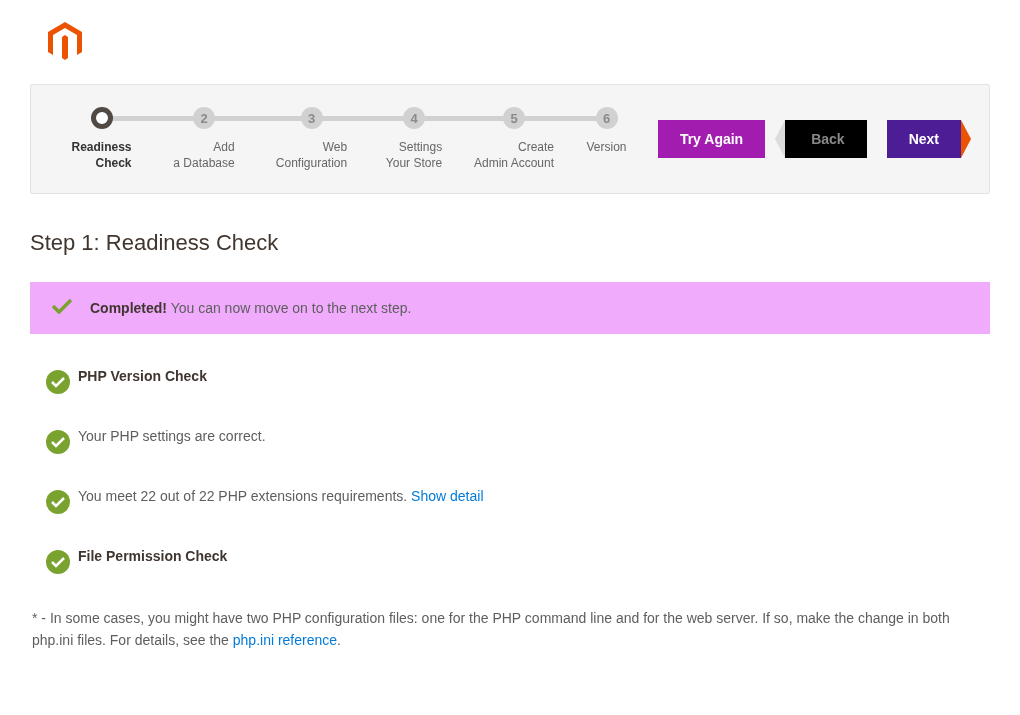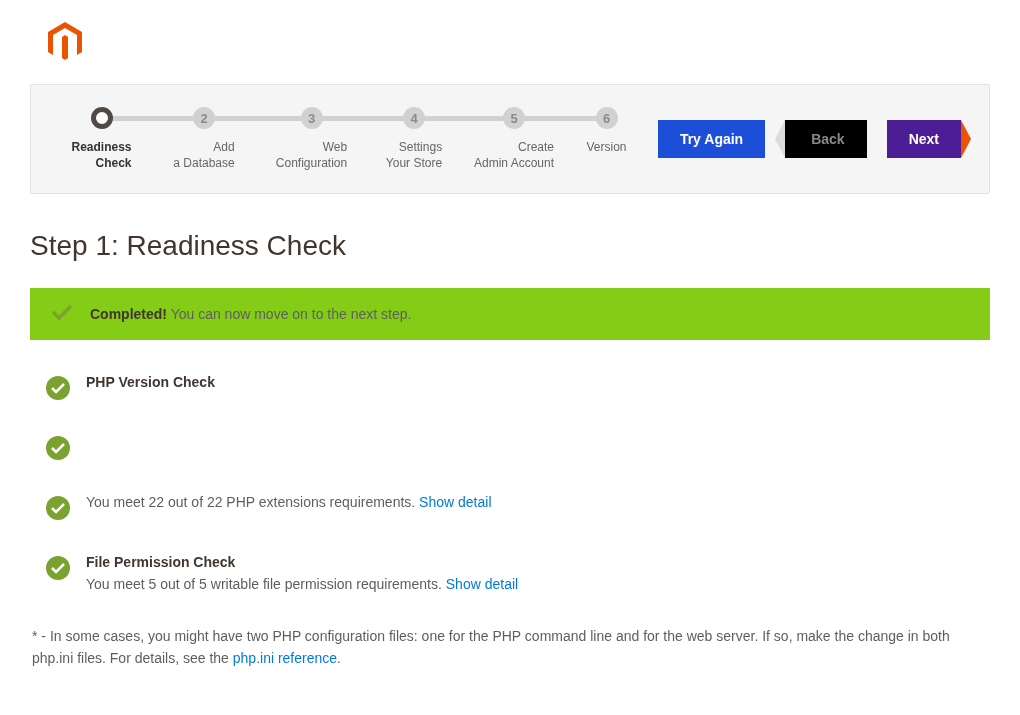--- a/index.html
+++ b/index.html
@@ -56,21 +56,21 @@
     }
     .buttons { display: flex; gap: 20px; align-items: center; }
     .btn {
       font-size: 14px;
       font-weight: bold;
       padding: 11px 22px;
       border: none;
       cursor: pointer;
       font-family: inherit;
     }
-    .btn-tryagain { background: #1d4ed8; color: #fff; }
+    .btn-tryagain { background: #a21caf; color: #fff; }
     .btn-back {
       background: #000000;
       color: #888;
       position: relative;
       padding-left: 26px;
       cursor: not-allowed;
     }
     .btn-back::before {
       content: '';
       position: absolute;
@@ -91,33 +91,33 @@
     .btn-next::after {
       content: '';
       position: absolute;
       right: -10px;
       top: 0;
       width: 0; height: 0;
       border-top: 19px solid transparent;
       border-bottom: 19px solid transparent;
       border-left: 10px solid #eb5202;
     }
-    .page-title { font-size: 28px; font-weight: normal; color: #41362f; margin-bottom: 26px; }
+    .page-title { font-size: 22px; font-weight: normal; color: #41362f; margin-bottom: 26px; }
     .alert-completed {
-      background: #84cc16;
+      background: #f0abfc;
       padding: 16px 22px;
       display: flex;
       align-items: center;
       gap: 18px;
       margin-bottom: 34px;
     }
     .alert-check { color: #79a22e; }
     .alert-text { font-size: 14px; color: #5e5e5e; }
     .alert-text strong { color: #41362f; font-weight: bold; }
-    .check-item { display: flex; gap: 16px; padding: 0 16px; margin-bottom: 34px; }
+    .check-item { display: flex; gap: 8px; padding: 0 16px; margin-bottom: 34px; }
     .check-icon {
       width: 24px; height: 24px;
       border-radius: 50%;
       background: #79a22e;
       display: flex;
       align-items: center;
       justify-content: center;
       flex-shrink: 0;
       margin-top: 2px;
     }
@@ -205,41 +205,41 @@
           <div class="check-title">PHP Version Check</div>
         </div>
       </div>
       <div class="check-item">
         <div class="check-icon">
           <svg width="14" height="11" viewBox="0 0 14 11">
             <path d="M1 5 L5 9 L13 1" stroke="#fff" stroke-width="2.5" fill="none"></path>
           </svg>
         </div>
         <div class="check-body">
+          <div class="check-desc">Your PHP settings are correct.</div>
         </div>
       </div>
       <div class="check-item">
         <div class="check-icon">
           <svg width="14" height="11" viewBox="0 0 14 11">
             <path d="M1 5 L5 9 L13 1" stroke="#fff" stroke-width="2.5" fill="none"></path>
           </svg>
         </div>
         <div class="check-body">
           <div class="check-desc">You meet 22 out of 22 PHP extensions requirements. <a class="link">Show detail</a></div>
         </div>
       </div>
       <div class="check-item">
         <div class="check-icon">
           <svg width="14" height="11" viewBox="0 0 14 11">
             <path d="M1 5 L5 9 L13 1" stroke="#fff" stroke-width="2.5" fill="none"></path>
           </svg>
         </div>
         <div class="check-body">
           <div class="check-title">File Permission Check</div>
-          <div class="check-desc">You meet 5 out of 5 writable file permission requirements. <a class="link">Show detail</a></div>
         </div>
       </div>
     </div>
 
   <p class="footnote">
     <span>* - In some cases, you might have two PHP configuration files: one for the PHP command line and for the web server. If so, make the change in both php.ini files. For details, see the </span><a class="link">php.ini reference</a><span>.</span>
   </p>
 </div>
 
 </body></html>

